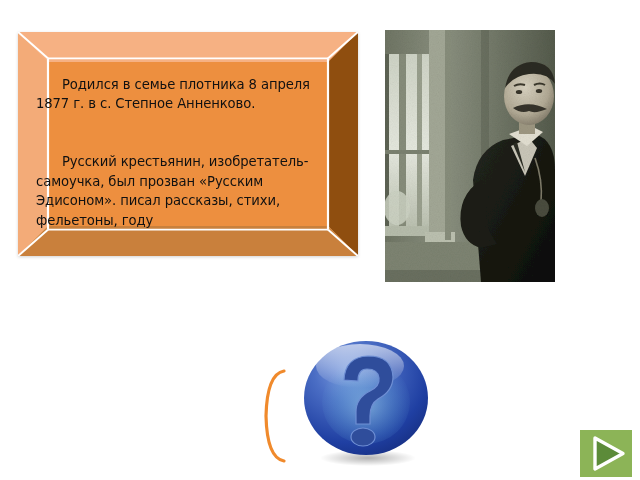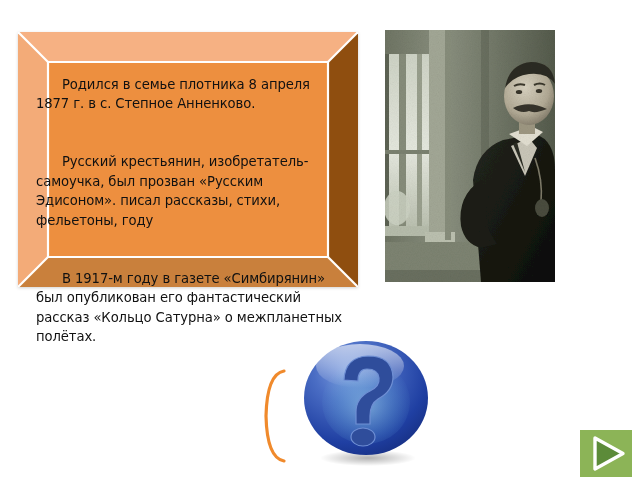--- a/index.html
+++ b/index.html
@@ -14,21 +14,21 @@
     overflow: hidden;
     font-family: "DejaVu Sans", "Liberation Sans", sans-serif;
   }
 
   
   .frame {
     position: absolute;
     left: 18px;
     top: 32px;
     width: 340px;
-    height: 255px;
+    height: 224px;
     background: #fdba74;
     box-sizing: border-box;
     box-shadow: 0 1px 3px rgba(0,0,0,0.18);
   }
   
   .bevel-top {
     position: absolute;
     left: 0; top: 0;
     width: 100%; height: 30px;
     background: #f6b183;
@@ -161,21 +161,20 @@
     <line x1="340" y1="255" x2="310" y2="225"></line>
     <line x1="30" y1="30" x2="310" y2="30"></line>
     <line x1="30" y1="225" x2="310" y2="225"></line>
     <line x1="30" y1="30" x2="30" y2="225"></line>
     <line x1="310" y1="30" x2="310" y2="225"></line>
   </svg>
 
   <div class="frame-text">
     <p>Родился в семье плотника 8 апреля 1877 г. в с. Степное Анненково.</p>
     <p>Русский крестьянин, изобретатель-самоучка, был прозван «Русским Эдисоном». писал рассказы, стихи, фельетоны, году</p>
-    <p>В 1917-м году в газете «Симбирянин» был опубликован его фантастический рассказ «Кольцо Сатурна» о межпланетных полётах.</p>
   </div>
 </div>
 
 <div class="photo">
   <svg width="170" height="252" viewBox="0 0 170 252">
     <defs>
       <linearGradient id="wallG" x1="0" y1="0" x2="1" y2="0">
         <stop offset="0" stop-color="#6f7564"></stop>
         <stop offset="0.35" stop-color="#8b9180"></stop>
         <stop offset="1" stop-color="#555b4c"></stop>

